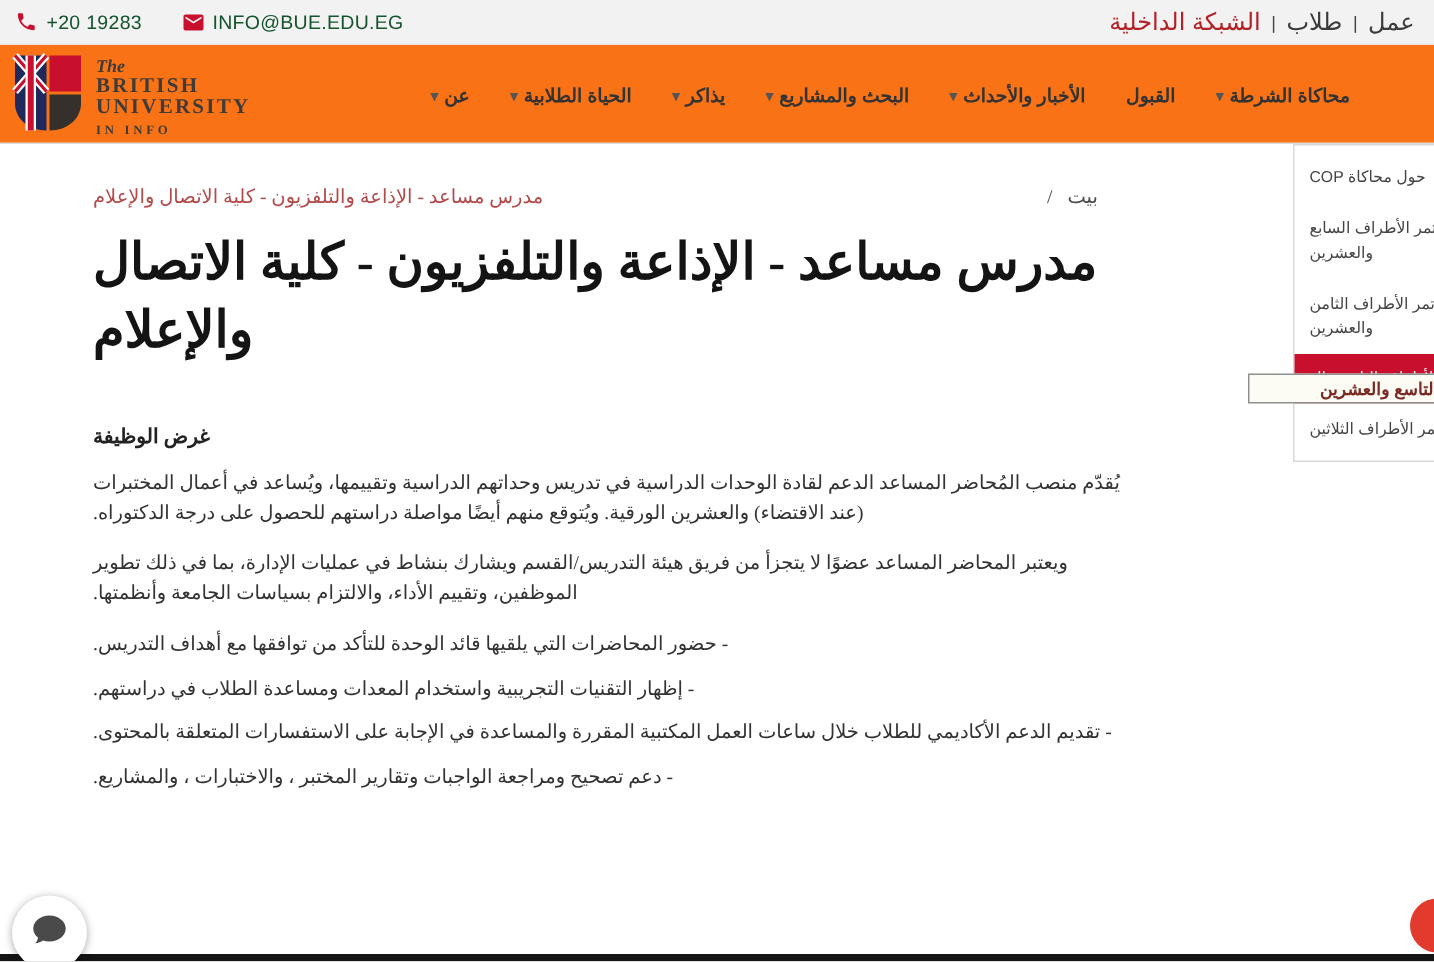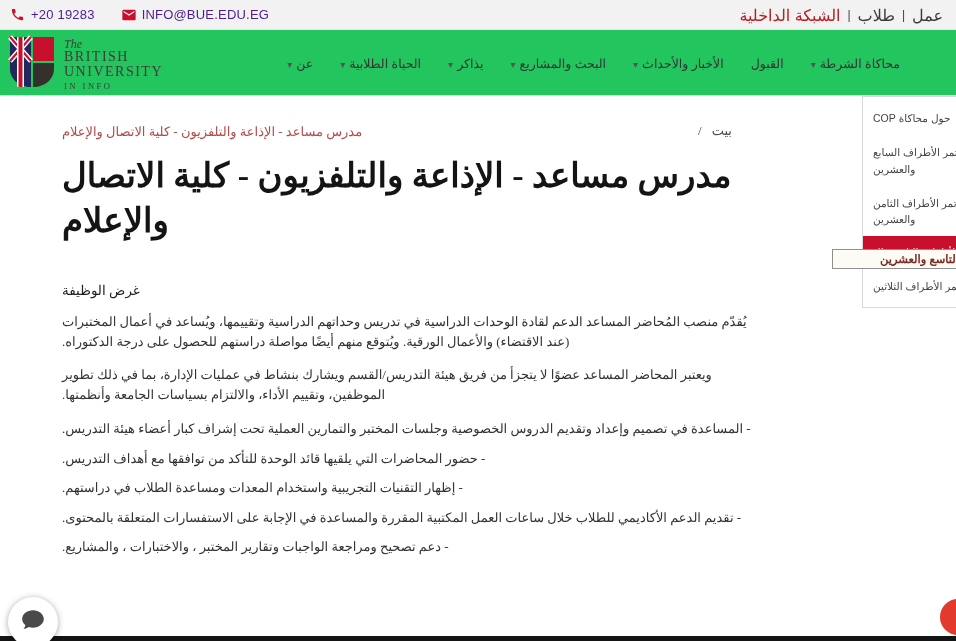--- a/index.html
+++ b/index.html
@@ -5,39 +5,39 @@
   * { margin:0; padding:0; box-sizing:border-box; }
   html,body { width:956px; height:641px; overflow:hidden; background:#fff;
               font-family:"Liberation Sans", sans-serif; }
   .stage { position:relative; width:956px; height:641px; overflow:hidden; background:#fff; }
 
   
   .topbar { position:absolute; top:0; left:0; width:956px; height:30px;
             background:#f2f2f2; border-bottom:1px solid #e6e6e6;
             display:flex; align-items:center; padding:0 10px; }
   .contact { display:flex; align-items:center; gap:6px; margin-right:26px; }
-  .contact .txt { font-size:13px; color:#4c1d95; letter-spacing:.2px; }
+  .contact .txt { font-size:13px; color:#14532d; letter-spacing:.2px; }
   .mini-ic { width:15px; height:15px; display:inline-block; }
   .toplinks { position:absolute; right:6px; top:0; height:30px;
               display:flex; align-items:center; direction:rtl; }
   .toplinks a { font-size:16px; color:#3a3a3a; text-decoration:none; padding:0 7px; }
   .toplinks .sep { color:#444; font-size:12px; }
   .toplinks a.red { color:#b32025; }
 
   
   .navbar { position:absolute; top:30px; left:0; width:956px; height:66px;
-            background:#22c55e; border-bottom:1px solid #ddd; }
+            background:#f97316; border-bottom:1px solid #ddd;font-weight:bold; }
   .logo { position:absolute; left:8px; top:5px; display:flex; gap:8px; align-items:center; }
   .logo-text { font-family:"Liberation Serif", serif; color:#3f3b38; line-height:1.05; }
   .logo-text .the { font-style:italic; font-size:12px; }
   .logo-text .big { font-size:14px; letter-spacing:1.5px; }
   .logo-text .small { font-size:8.5px; letter-spacing:2.5px; margin-top:2px; }
   .mainnav { position:absolute; right:56px; top:0; height:66px;
              display:flex; direction:rtl; align-items:center; gap:27px; }
-  .nav-item { display:flex; align-items:flex-end; gap:4px; font-size:12.5px; color:#333;
+  .nav-item { display:flex; align-items:flex-start; gap:4px; font-size:12.5px; color:#333;
               cursor:pointer; white-space:nowrap; }
   .caret::before { content:"▾"; font-size:10px; color:#555; }
 
   
   .cop-menu { position:absolute; left:862px; top:96px; width:150px;
               background:#fff; border:1px solid #d8d8d8; padding:4px 0; z-index:5; }
   .cop-item { position:relative; padding:9px 24px 9px 10px; font-size:10.5px; color:#444;
               direction:rtl; text-align:left; line-height:1.55; cursor:pointer; }
   .cop-item .chev::before { content:"❮"; position:absolute; right:8px; top:10px;
               font-size:9px; color:#666; }
@@ -56,21 +56,21 @@
   .bc-current { font-size:13px; color:#b34a4a; direction:rtl; text-decoration:none; }
   .bc-home-group { position:absolute; left:636px; top:1px; direction:rtl;
                    display:flex; gap:10px; }
   .bc-home { font-size:13px; color:#4a4a4a; text-decoration:none; }
   .bc-sep { font-size:13px; color:#4a4a4a; }
 
   h1.page-title { margin-top:10px; font-family:"Liberation Serif", serif;
                   font-size:34px; font-weight:bold; color:#141414;
                   direction:rtl; text-align:left; line-height:1.32; width:680px; }
   .sec-head { margin-top:38px; font-family:"Liberation Serif", serif;
-              font-size:13.5px; font-weight:normal; color:#222;
+              font-size:13.5px; font-weight:bold; color:#222;
               direction:rtl; text-align:left; }
   .para { margin-top:13px; font-family:"Liberation Serif", serif;
           font-size:13px; color:#333; line-height:1.55;
           direction:rtl; text-align:left; }
   .sec-head.second { margin-top:44px; }
   .duties { margin-top:14px; }
   .duty { font-family:"Liberation Serif", serif; font-size:13px; color:#333;
           line-height:1.5; direction:rtl; text-align:left; margin-bottom:10px; }
 
   
@@ -211,26 +211,25 @@
       <a href="#" class="bc-current">مدرس مساعد - الإذاعة والتلفزيون - كلية الاتصال والإعلام</a>
       <span class="bc-home-group">
         <a href="#" class="bc-home">بيت</a>
         <span class="bc-sep">/</span>
       </span>
     </div>
 
     <h1 class="page-title">مدرس مساعد - الإذاعة والتلفزيون - كلية الاتصال والإعلام</h1>
 
     <div class="sec-head">غرض الوظيفة</div>
-    <p class="para">يُقدّم منصب المُحاضر المساعد الدعم لقادة الوحدات الدراسية في تدريس وحداتهم الدراسية وتقييمها، ويُساعد في أعمال المختبرات (عند الاقتضاء) والأعمال الورقية. ويُتوقع منهم أيضًا مواصلة دراستهم للحصول على درجة الدكتوراه.</p>
+    <p class="para">يُقدّم منصب المُحاضر المساعد الدعم لقادة الوحدات الدراسية في تدريس وحداتهم الدراسية وتقييمها، ويُساعد في أعمال المختبرات (عند الاقتضاء) والعشرين الورقية. ويُتوقع منهم أيضًا مواصلة دراستهم للحصول على درجة الدكتوراه.</p>
     <p class="para">ويعتبر المحاضر المساعد عضوًا لا يتجزأ من فريق هيئة التدريس/القسم ويشارك بنشاط في عمليات الإدارة، بما في ذلك تطوير الموظفين، وتقييم الأداء، والالتزام بسياسات الجامعة وأنظمتها.</p>
 
     <div class="duties">
 
-        <div class="duty">- المساعدة في تصميم وإعداد وتقديم الدروس الخصوصية وجلسات المختبر والتمارين العملية تحت إشراف كبار أعضاء هيئة التدريس.</div>
 
         <div class="duty">- حضور المحاضرات التي يلقيها قائد الوحدة للتأكد من توافقها مع أهداف التدريس.</div>
 
         <div class="duty">- إظهار التقنيات التجريبية واستخدام المعدات ومساعدة الطلاب في دراستهم.</div>
 
         <div class="duty">- تقديم الدعم الأكاديمي للطلاب خلال ساعات العمل المكتبية المقررة والمساعدة في الإجابة على الاستفسارات المتعلقة بالمحتوى.</div>
 
         <div class="duty">- دعم تصحيح ومراجعة الواجبات وتقارير المختبر ، والاختبارات ، والمشاريع.</div>
       </div>
   </div>

